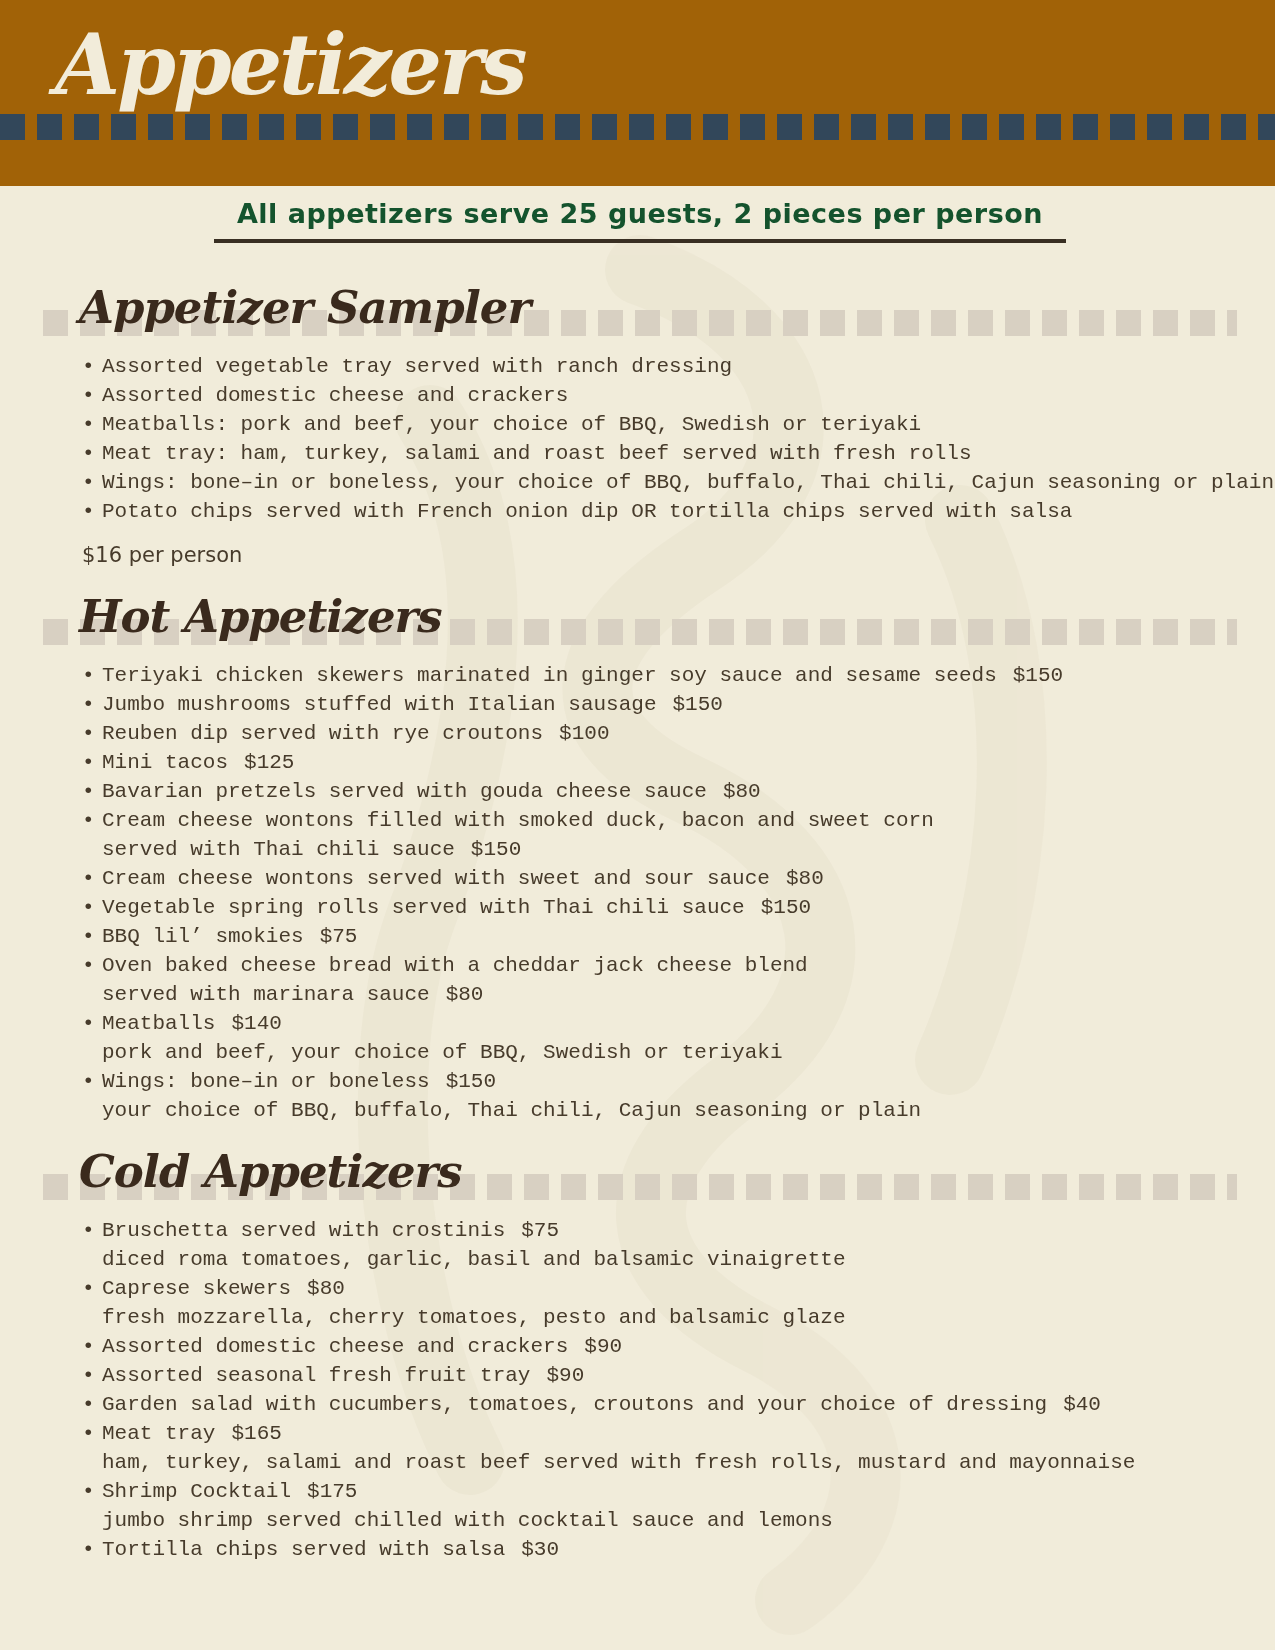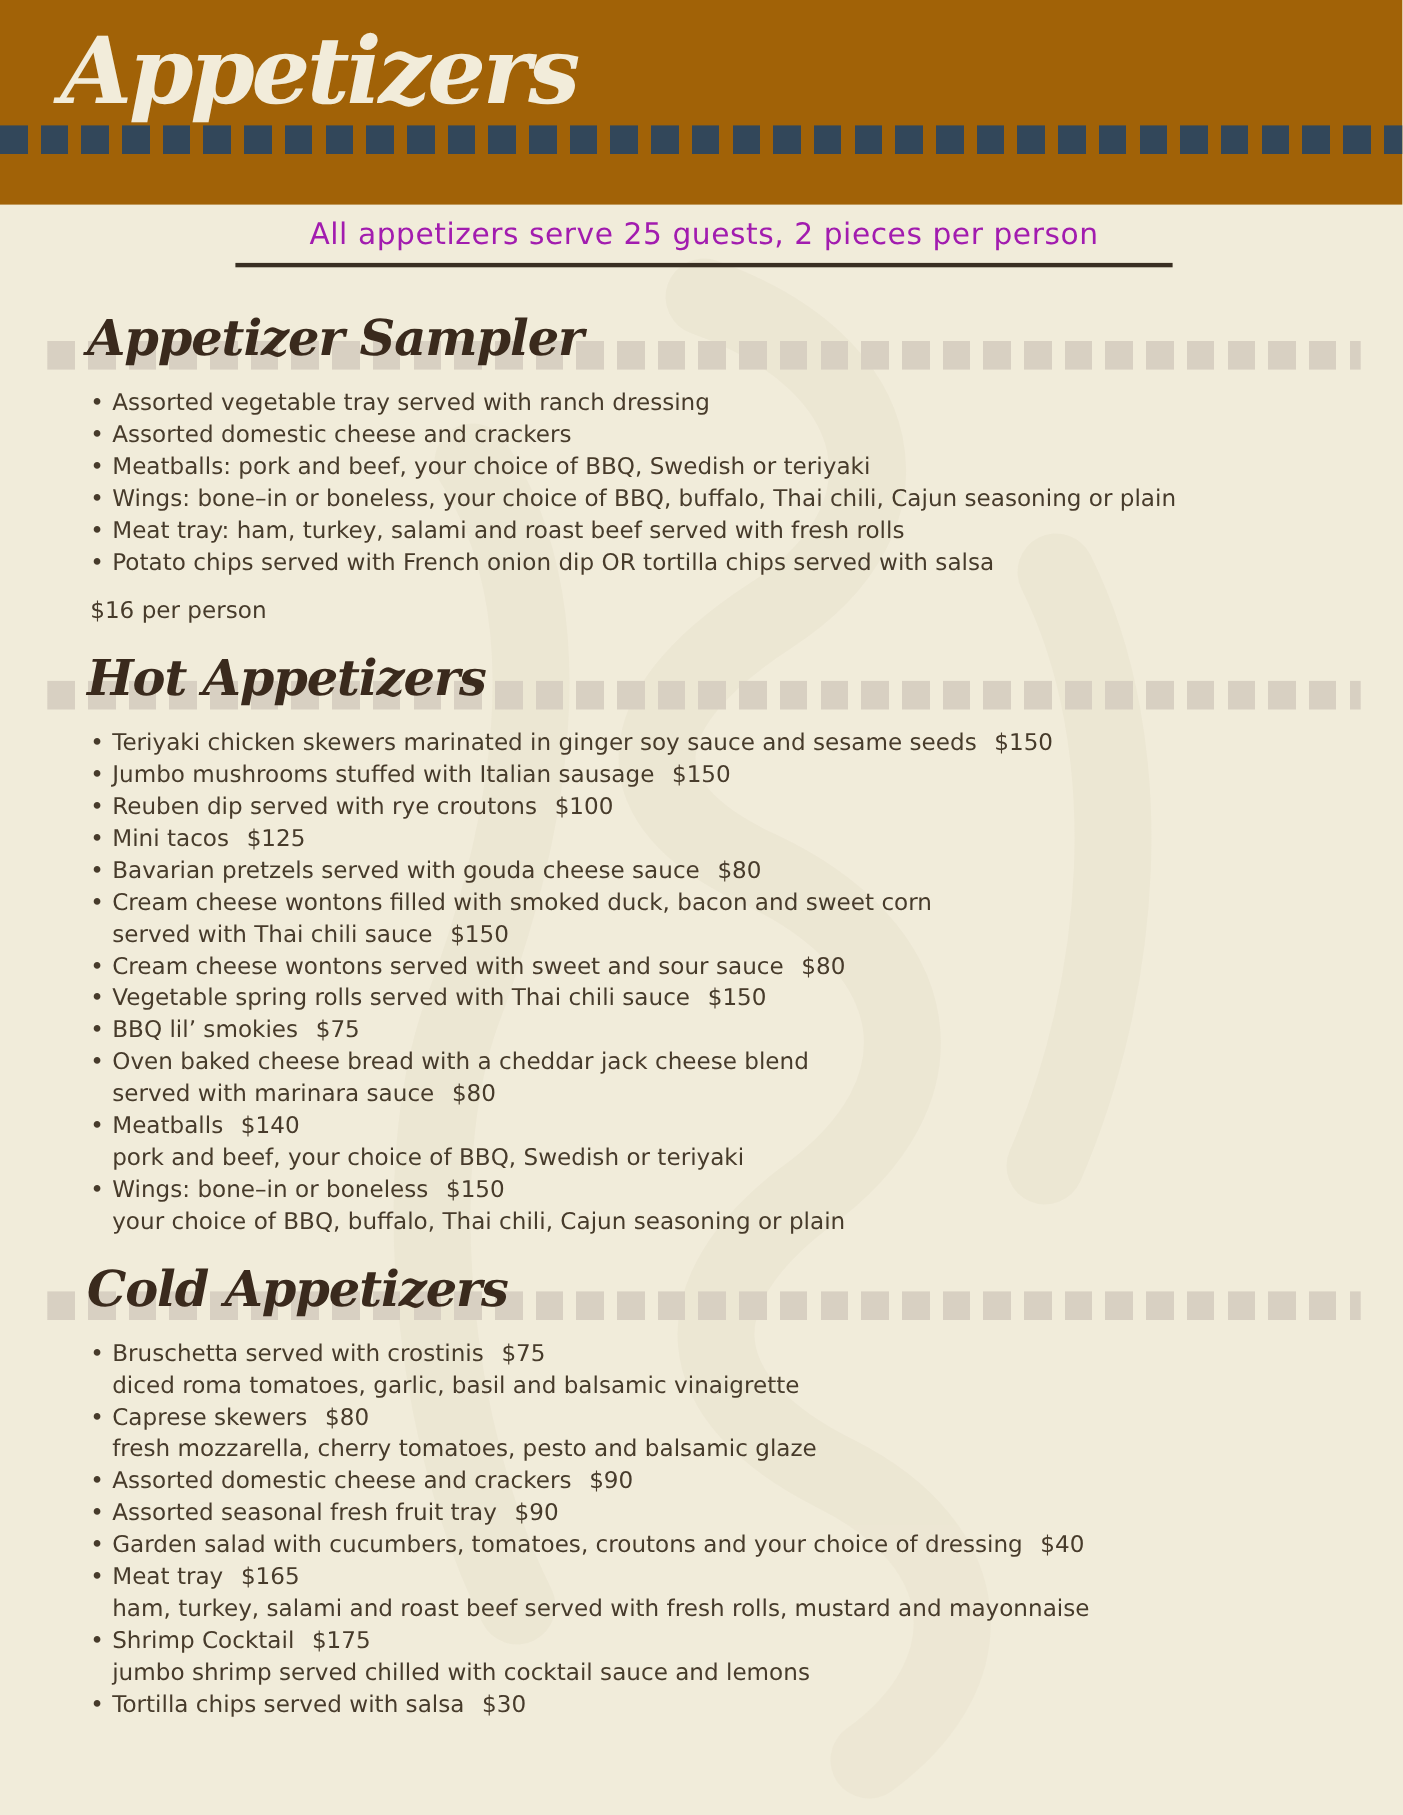--- a/index.html
+++ b/index.html
@@ -22,40 +22,40 @@
     position: absolute; top: 114px; left: 0; right: 0; height: 26px;
     background: repeating-linear-gradient(90deg, #32475a 0 25px, transparent 25px 37px);
   }
   h1.page-title {
     position: absolute; top: 10px; left: 55px; margin: 0;
     font-family: "DejaVu Serif", serif; font-style: italic; font-weight: bold;
     font-size: 84px; line-height: 110px; color: #f2ecda; letter-spacing: -3px;
   }
   main { position: relative; z-index: 1; padding: 0 38px 0 43px; }
   .subtitle-wrap { width: 852px; margin: 12px auto 0; text-align: center; }
-  .subtitle { margin: 0; font-size: 27px; letter-spacing: .5px; color: #a21caf; }
+  .subtitle { margin: 0; font-size: 27px; letter-spacing: .5px; color: #14532d; font-weight: bold; }
   .rule { height: 4px; background: #392f23; margin-top: 10px; }
 
   .sec-head { position: relative; height: 64px; margin-top: 14px; }
   #sections > .menu-section:first-child .sec-head { margin-top: 32px; }
   .sec-band {
     position: absolute; left: 0; right: 0; bottom: 3px; height: 26px;
     background: repeating-linear-gradient(90deg, #d8d0c2 0 25px, transparent 25px 37px);
   }
   .sec-title {
     position: relative; margin: 0 0 0 36px;
     font-family: "DejaVu Serif", serif; font-style: italic; font-weight: bold;
     font-size: 45px; line-height: 66px; color: #3a2a1d; letter-spacing: -1px;
     display: inline-block; padding-right: 14px;
   }
   ul.items {
     list-style: none; margin: 13px 0 0; padding: 0 0 0 37px;
     font-size: 21px; line-height: 29px;
   }
-  ul.items li { position: relative; padding-left: 22px; white-space: nowrap; }
+  ul.items li { position: relative; padding-left: 22px; white-space: nowrap; font-family: Liberation Mono, monospace; }
   ul.items li::before { content: "\2022"; position: absolute; left: 2px; }
   .line1, .line2 { display: block; }
   .price { margin-left: 16px; text-align: center; }
   .footnote { margin: 15px 0 0 39px; font-size: 21px; line-height: 29px; }
 </style>
 </head>
 <body>
 
 <svg class="watermark" viewBox="0 0 1275 1650" xmlns="http://www.w3.org/2000/svg">
   <g fill="none" stroke="#e9e3cf" stroke-width="70" stroke-linecap="round" opacity="0.55">
@@ -92,26 +92,26 @@
     <span class="line1"><span class="t">Assorted domestic cheese and crackers</span></span>
 
   </li>
 
   <li class="item">
     <span class="line1"><span class="t">Meatballs: pork and beef, your choice of BBQ, Swedish or teriyaki</span></span>
 
   </li>
 
   <li class="item">
+    <span class="line1"><span class="t">Meat tray: ham, turkey, salami and roast beef served with fresh rolls</span></span>
+
+  </li>
+
+  <li class="item">
     <span class="line1"><span class="t">Wings: bone–in or boneless, your choice of BBQ, buffalo, Thai chili, Cajun seasoning or plain</span></span>
-
-  </li>
-
-  <li class="item">
-    <span class="line1"><span class="t">Meat tray: ham, turkey, salami and roast beef served with fresh rolls</span></span>
 
   </li>
 
   <li class="item">
     <span class="line1"><span class="t">Potato chips served with French onion dip OR tortilla chips served with salsa</span></span>
 
   </li>
 </ul>
     <p class="footnote">$16 per person</p>
   </section>

